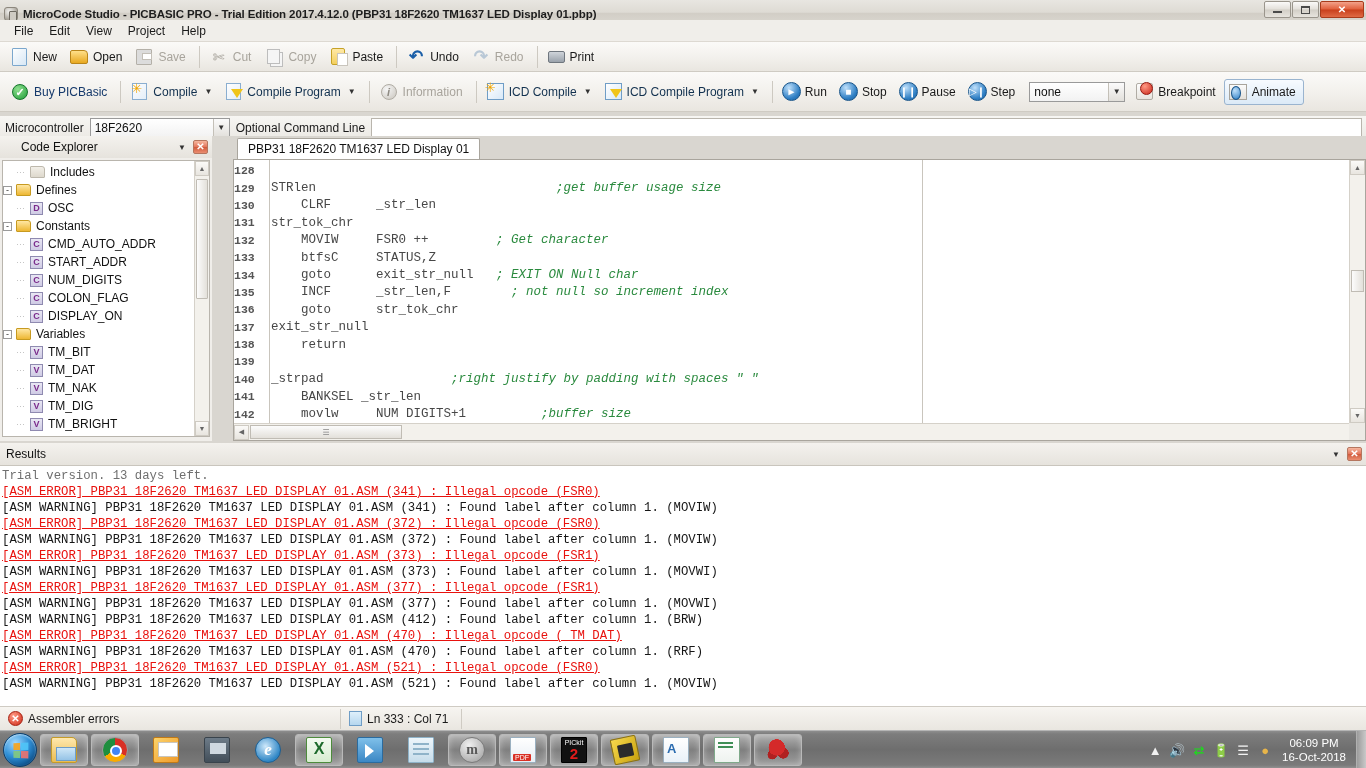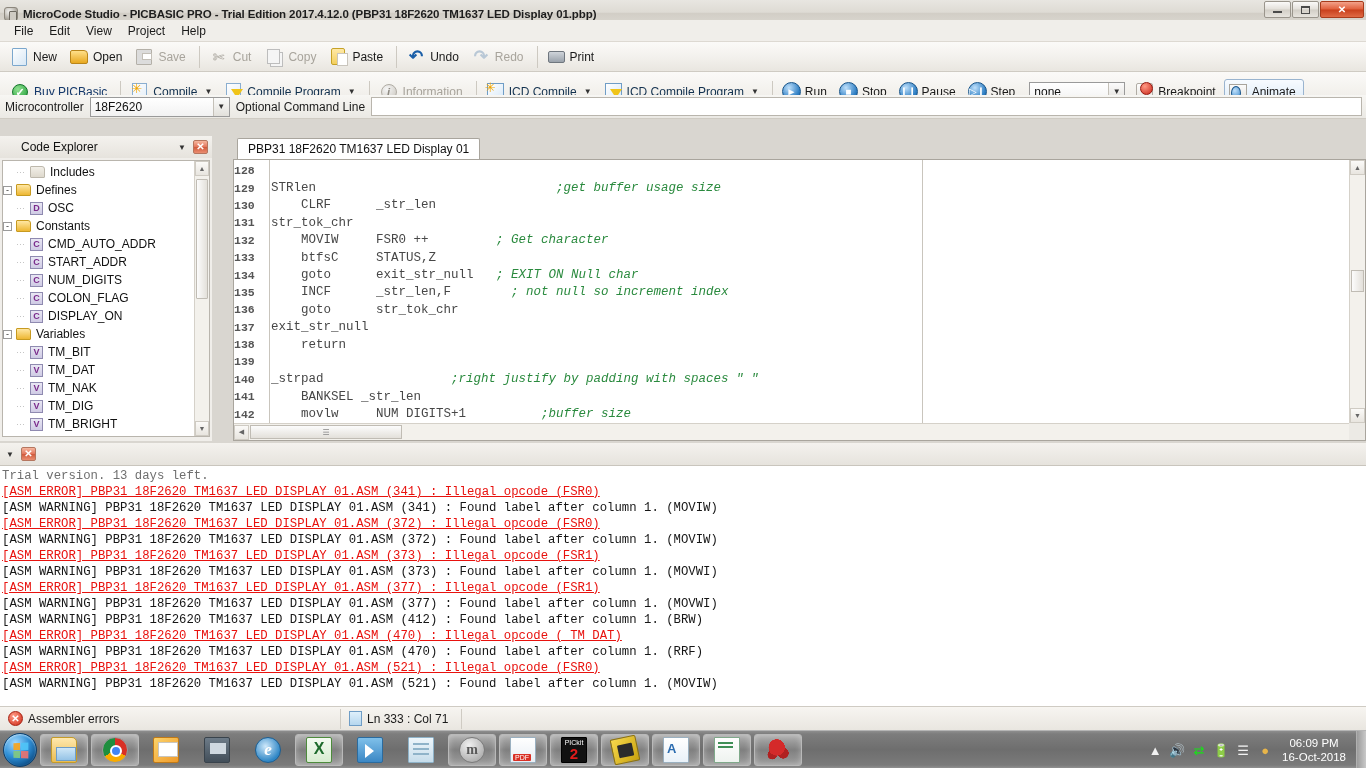--- a/index.html
+++ b/index.html
@@ -126,21 +126,21 @@
   }
   .combo .arrowbox {
     position:absolute; right:0; top:0; bottom:0; width:16px;
     background:linear-gradient(to bottom,#fbfbfb,#e2e0db);
     border-left:1px solid #c4c0b8; display:flex; align-items:center; justify-content:center;
     font-size:8px; color:#333;
   }
 
   
   .mcubar {
-    position:absolute; left:0; top:95px; width:1366px; height:24px;
+    position:absolute; left:0; top:116px; width:1366px; height:24px;
     background:linear-gradient(to bottom,#f7f6f3,#ebe9e4);
     border-bottom:1px solid #cfcbc3; display:flex; align-items:center; padding-left:5px; gap:6px;
   }
   .mcubar .lbl { font-size:12px; color:#1a1a1a; }
   .cmdline {
     flex:1; height:19px; background:#ffffff; border:1px solid #b9b5ad; margin-right:4px;
   }
 
   
   .main { position:absolute; left:0; top:136px; width:1366px; height:305px; background:#d9d6d0; }
@@ -678,20 +678,21 @@
           <div class="arrow">◀</div>
           <div class="thumb" style="width:152px;margin-left:1px;">☰</div>
         </div>
         <div class="corner-box"></div>
       </div>
     </div>
   </div>
 
   <div class="results">
     <div class="res-head">
+      <span class="res-title">Results</span>
       <span class="ce-pin">▼</span>
       <span class="ce-close">✕</span>
     </div>
     <div class="res-body" id="res-body">
         <div class="rl trial">Trial version. 13 days left.</div>
         <div class="rl err">[ASM ERROR] PBP31 18F2620 TM1637 LED DISPLAY 01.ASM (341) : Illegal opcode (FSR0)</div>
         <div class="rl warn">[ASM WARNING] PBP31 18F2620 TM1637 LED DISPLAY 01.ASM (341) : Found label after column 1. (MOVIW)</div>
         <div class="rl err">[ASM ERROR] PBP31 18F2620 TM1637 LED DISPLAY 01.ASM (372) : Illegal opcode (FSR0)</div>
         <div class="rl warn">[ASM WARNING] PBP31 18F2620 TM1637 LED DISPLAY 01.ASM (372) : Found label after column 1. (MOVIW)</div>
         <div class="rl err">[ASM ERROR] PBP31 18F2620 TM1637 LED DISPLAY 01.ASM (373) : Illegal opcode (FSR1)</div>

